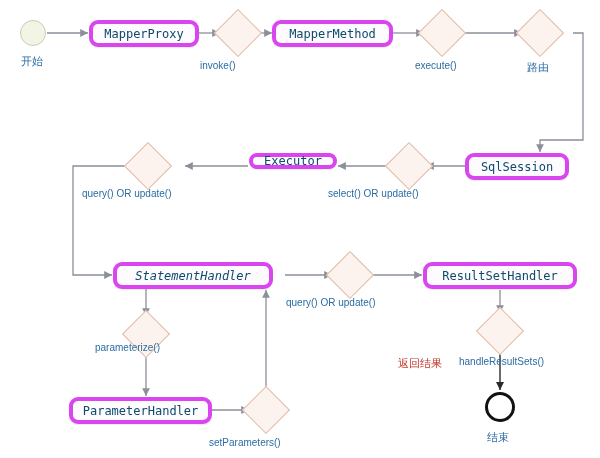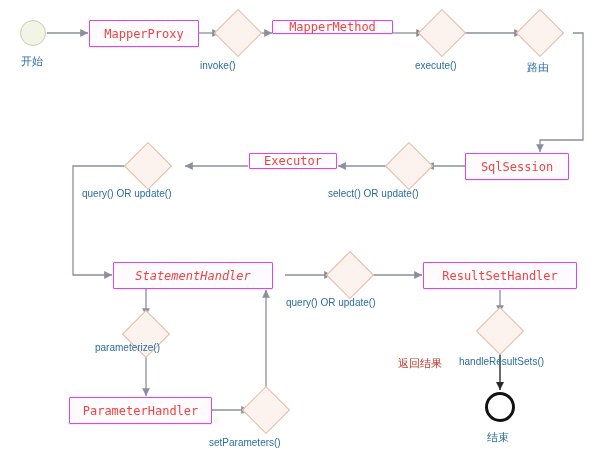--- a/index.html
+++ b/index.html
@@ -20,24 +20,24 @@
     left: 0;
     top: 0;
     width: 600px;
     height: 458px;
   }
   .node {
     position: absolute;
     box-sizing: border-box;
   }
   .box {
-    border: 1px solid #d946ef;
-    border-radius: 1px;
+    border: 4px solid #d946ef;
+    border-radius: 9px;
     background: #fdfbfd;
-    color: #ef4444;
+    color: #0c4a6e;
     font-family: "DejaVu Sans Mono", monospace;
     font-size: 12px;
     display: flex;
     align-items: center;
     justify-content: center;
     text-align: center;
     white-space: nowrap;
     box-shadow: 0 1px 1px rgba(120,100,120,0.12);
   }
   .diamond {
@@ -124,21 +124,21 @@
   </svg>
 
   <div class="node start-circle" style="left:20px; top:20px;"></div>
   <div class="label cn" style="left:21px; top:54px;">开始</div>
 
   <div class="node box" style="left:89px; top:20px; width:110px; height:27px;">MapperProxy</div>
 
   <div class="node diamond" style="left:221px; top:16px;"></div>
   <div class="label" style="left:200px; top:60px;">invoke()</div>
 
-  <div class="node box" style="left:272px; top:20px; width:121px; height:14px;">MapperMethod</div>
+  <div class="node box" style="left:272px; top:20px; width:121px; height:27px;">MapperMethod</div>
 
   <div class="node diamond" style="left:425px; top:16px;"></div>
   <div class="label" style="left:415px; top:60px;">execute()</div>
 
   <div class="node diamond" style="left:523px; top:16px;"></div>
   <div class="label cn" style="left:527px; top:60px;">路由</div>
 
   <div class="node box" style="left:465px; top:153px; width:104px; height:27px;">SqlSession</div>
 
   <div class="node diamond" style="left:392px; top:149px;"></div>

